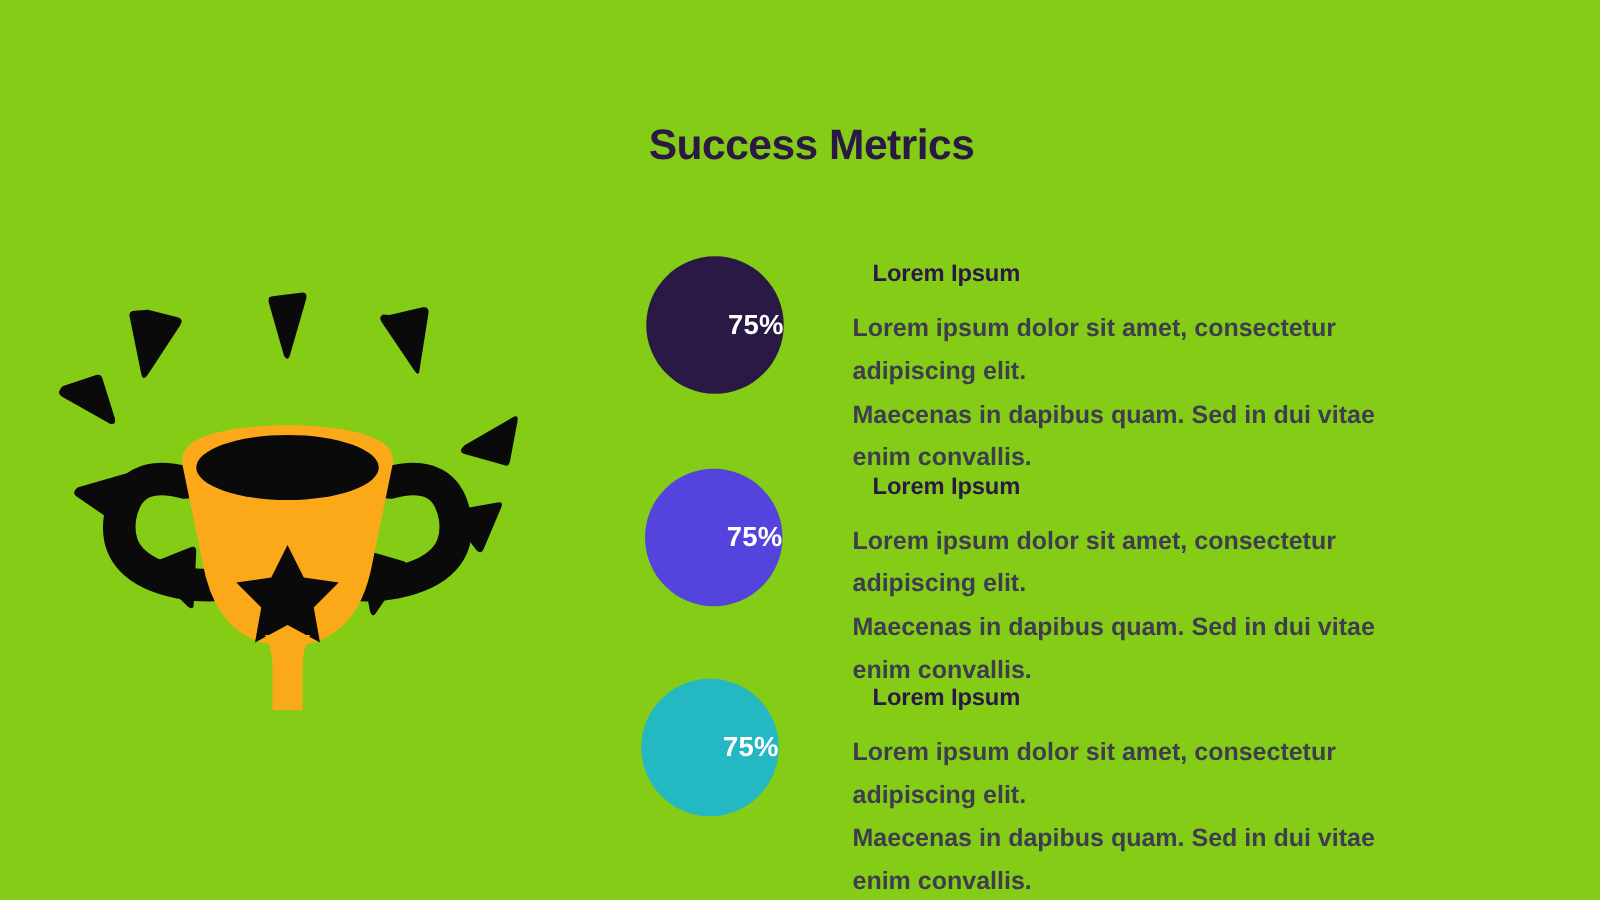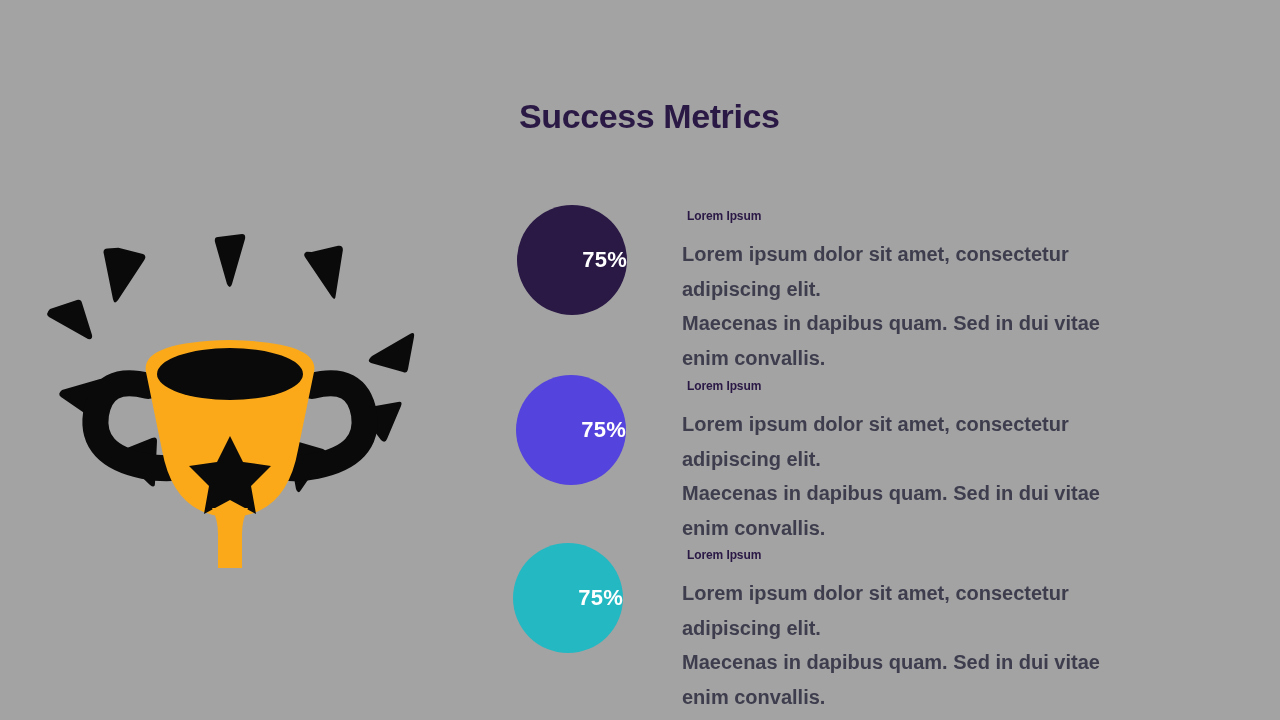--- a/index.html
+++ b/index.html
@@ -81,25 +81,25 @@
     font-weight: 700;
     letter-spacing: 0.2px;
   }
 
   .metric-text {
     flex: 1 1 auto;
     padding-left: 54px;
     padding-top: 18px;
   }
   .metric-heading {
-    font-size: 12px;
+    font-size: 19px;
     font-weight: 700;
     color: #2a1845;
     letter-spacing: -0.1px;
-    margin: 0 0 14px 6px;
+    margin: 0 0 14px 17px;
     line-height: 1.2;
   }
   .metric-body {
     font-size: 20px;
     font-weight: 700;
     color: #3d3d4e;
     line-height: 1.72;
     margin: 1px;
     max-width: 450px;
   }
@@ -110,21 +110,21 @@
 
   .metric-row.row-1 .metric-badge { margin-top: 15px; margin-left: 11px; }
   .metric-row.row-1 .metric-text  { padding-top: 19px; padding-left: 55px; }
 
   .metric-row.row-2 .metric-badge { margin-top: 13px; margin-left: 8px; }
   .metric-row.row-2 .metric-text  { padding-top: 18px; padding-left: 58px; }
 </style>
 </head>
 <body>
 
-<div id="slide" style="background: #a3a3a3;">
+<div id="slide" style="background: #84cc16;">
 
   <h1 id="slide-title" style="color: rgb(42, 24, 69);">Success Metrics</h1>
 
   <div id="trophy-illustration">
     <svg viewBox="0 0 420 360" xmlns="http://www.w3.org/2000/svg">
 
       <g fill="#0a0a0a">
 
         <path d="M198 29 l24 -3 q4 0 3 5 l-13 45 q-2 6 -5 0 l-12 -42 q-1 -5 3 -5 z"></path>
 

